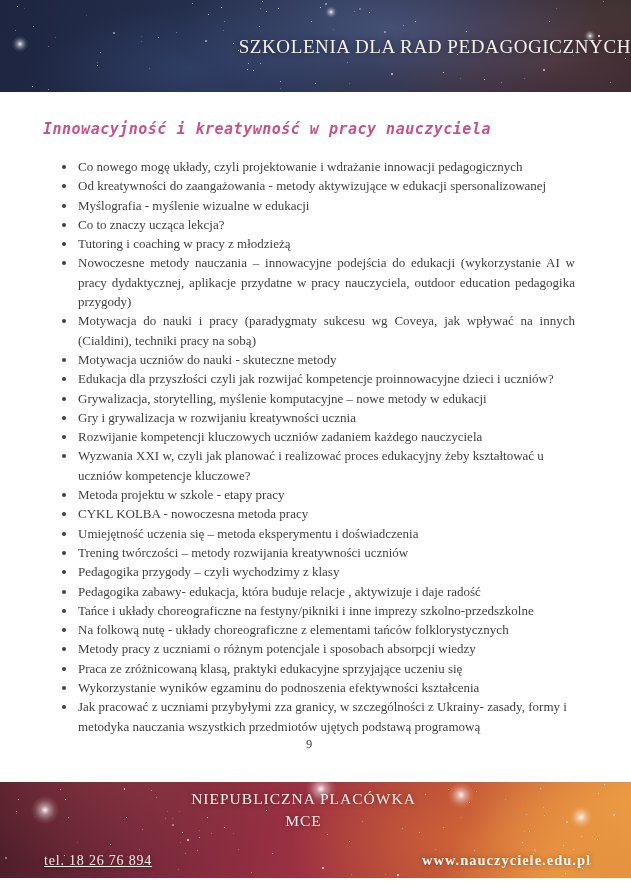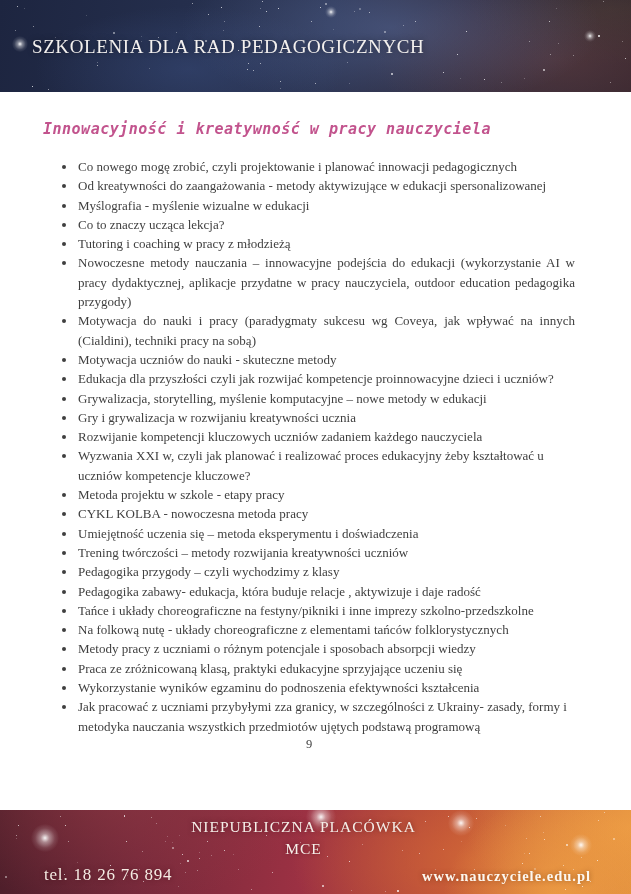--- a/index.html
+++ b/index.html
@@ -25,30 +25,29 @@
       radial-gradient(ellipse 260px 110px at 88% 65%, rgba(110,70,70,0.45), transparent 70%),
       radial-gradient(ellipse 200px 80px at 97% 10%, rgba(70,60,52,0.55), transparent 70%),
       linear-gradient(97deg, #1d2540 0%, #242e4c 28%, #2b3350 52%, #322c3e 74%, #34252e 100%);
   }
   .hero-text {
     position: relative;
     z-index: 2;
     height: 100%;
     display: flex;
     flex-direction: column;
-    align-items: flex-start;
+    align-items: flex-end;
     justify-content: center;
     padding-top: 2px;
     gap: 4px;
     color: #f3f0ee;
     font-size: 19px;
     letter-spacing: 0.6px;
     text-shadow: 0 0 6px rgba(0,0,0,0.45);
     white-space: nowrap;
-    margin-left: 32px;
   }
 
   
   .stars { position: absolute; inset: 0; overflow: hidden; z-index: 1; }
   .stars i { position: absolute; background: #fff; border-radius: 50%; display: block; }
   .flare {
     position: absolute;
     border-radius: 50%;
     background: radial-gradient(circle, rgba(255,255,255,0.95) 0%, rgba(255,255,255,0.45) 22%, rgba(255,255,255,0.12) 50%, transparent 72%);
     z-index: 1;
@@ -91,22 +90,22 @@
   .page-num {
     margin-top: 1px;
     text-align: center;
     font-size: 12.5px;
     color: #3f3f3f;
   }
 
   
   footer.band {
     position: absolute;
-    left: 0; right: 0; bottom: 0;
-    height: 84px;
+    left: 0; right: 0; bottom: 16px;
+    height: 96px;
     background:
       radial-gradient(circle 150px at 88% 115%, rgba(245,170,70,0.75), transparent 75%),
       radial-gradient(ellipse 220px 120px at 100% 20%, rgba(240,160,70,0.8), transparent 75%),
       radial-gradient(ellipse 260px 140px at 75% 60%, rgba(215,110,55,0.65), transparent 70%),
       radial-gradient(ellipse 300px 160px at 18% -20%, rgba(150,60,70,0.55), transparent 70%),
       linear-gradient(94deg, #4d1e2a 0%, #74283a 22%, #9c3143 48%, #b94a38 70%, #dd8a3c 100%);
   }
   .footer-center {
     position: absolute;
     top: 8px;
@@ -122,23 +121,24 @@
     letter-spacing: 1px;
     text-shadow: 0 0 5px rgba(60,10,20,0.5);
     transform: translateX(-12px);
   }
   .footer-phone {
     position: absolute;
     left: 44px;
     bottom: 9px;
     z-index: 2;
     color: #f5ece4;
-    font-size: 17px;
+    font-size: 14px;
     letter-spacing: 0.8px;
     text-shadow: 0 0 5px rgba(60,10,20,0.5);
+    text-decoration: underline;
   }
   .footer-site {
     position: absolute;
     right: 40px;
     bottom: 9px;
     z-index: 2;
     color: #fdf7ef;
     font-size: 14.5px;
     font-weight: bold;
     letter-spacing: 1px;
@@ -229,21 +229,21 @@
     <span class="flare" style="left:584px; top:30px; width:12px; height:12px;"></span>
     <div class="hero-text">
       <div>SZKOLENIA DLA RAD PEDAGOGICZNYCH</div>
     </div>
   </header>
 
   <main>
     <h2 class="section-title">Innowacyjność i kreatywność w pracy nauczyciela</h2>
     <ul class="topics">
 
-        <li>Co nowego mogę zrobić, czyli projektowanie i planować innowacji pedagogicznych</li>
+        <li>Co nowego mogę układy, czyli projektowanie i wdrażanie innowacji pedagogicznych</li>
 
         <li>Od kreatywności do zaangażowania - metody aktywizujące w edukacji spersonalizowanej</li>
 
         <li>Myślografia - myślenie wizualne w edukacji</li>
 
         <li>Co to znaczy ucząca lekcja?</li>
 
         <li>Tutoring i coaching w pracy z młodzieżą</li>
 
         <li class="justify">Nowoczesne metody nauczania – innowacyjne podejścia do edukacji (wykorzystanie AI w pracy dydaktycznej, aplikacje przydatne w pracy nauczyciela, outdoor education pedagogika przygody)</li>

